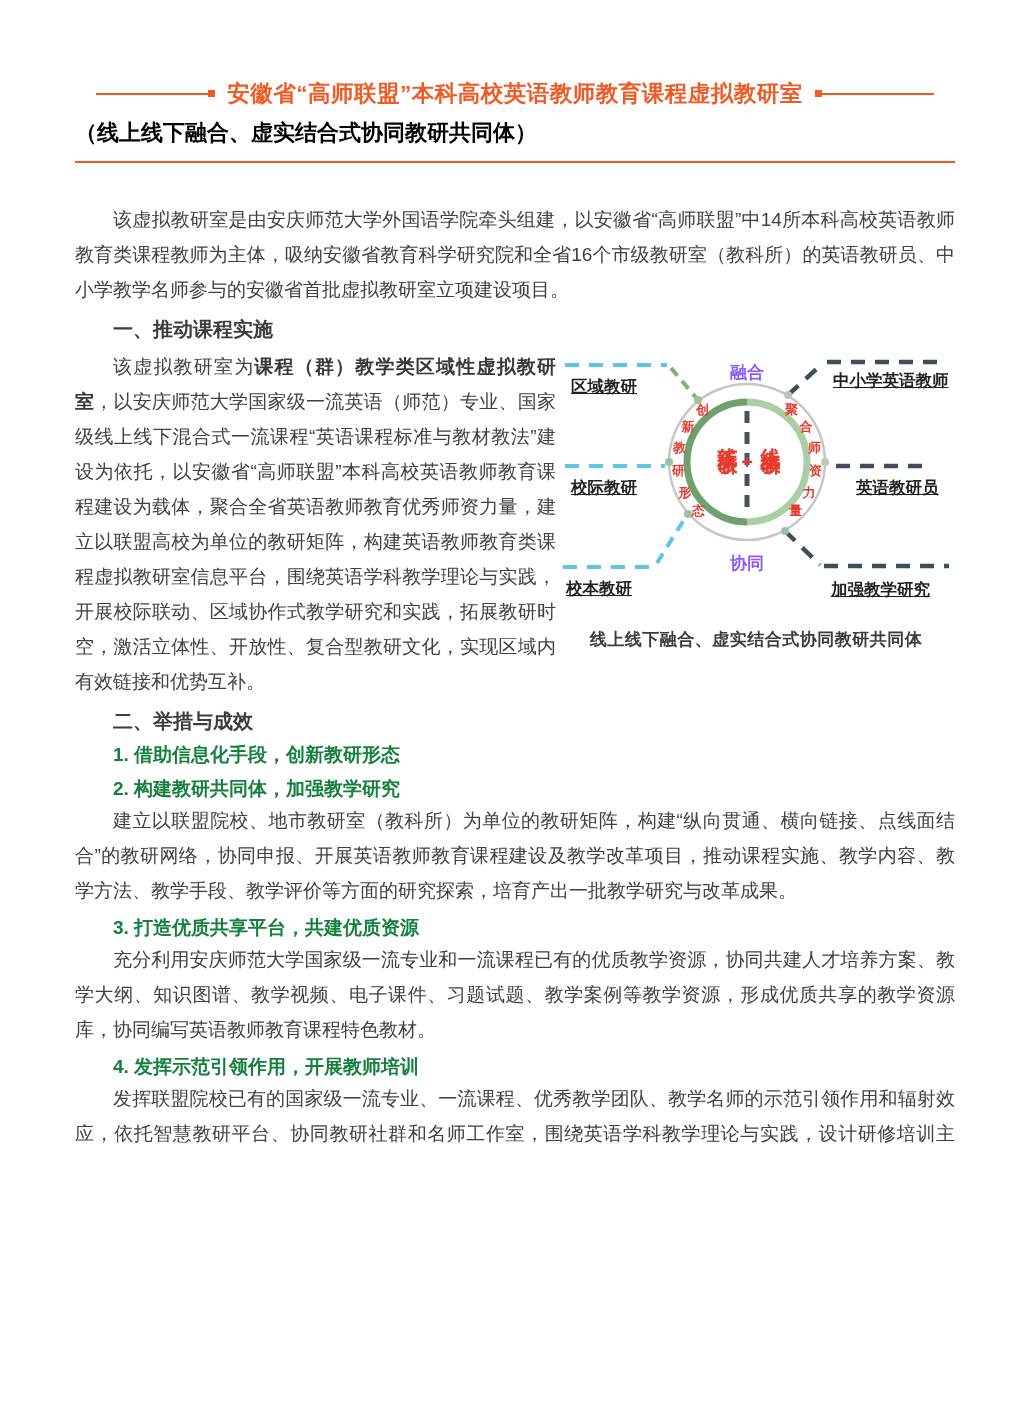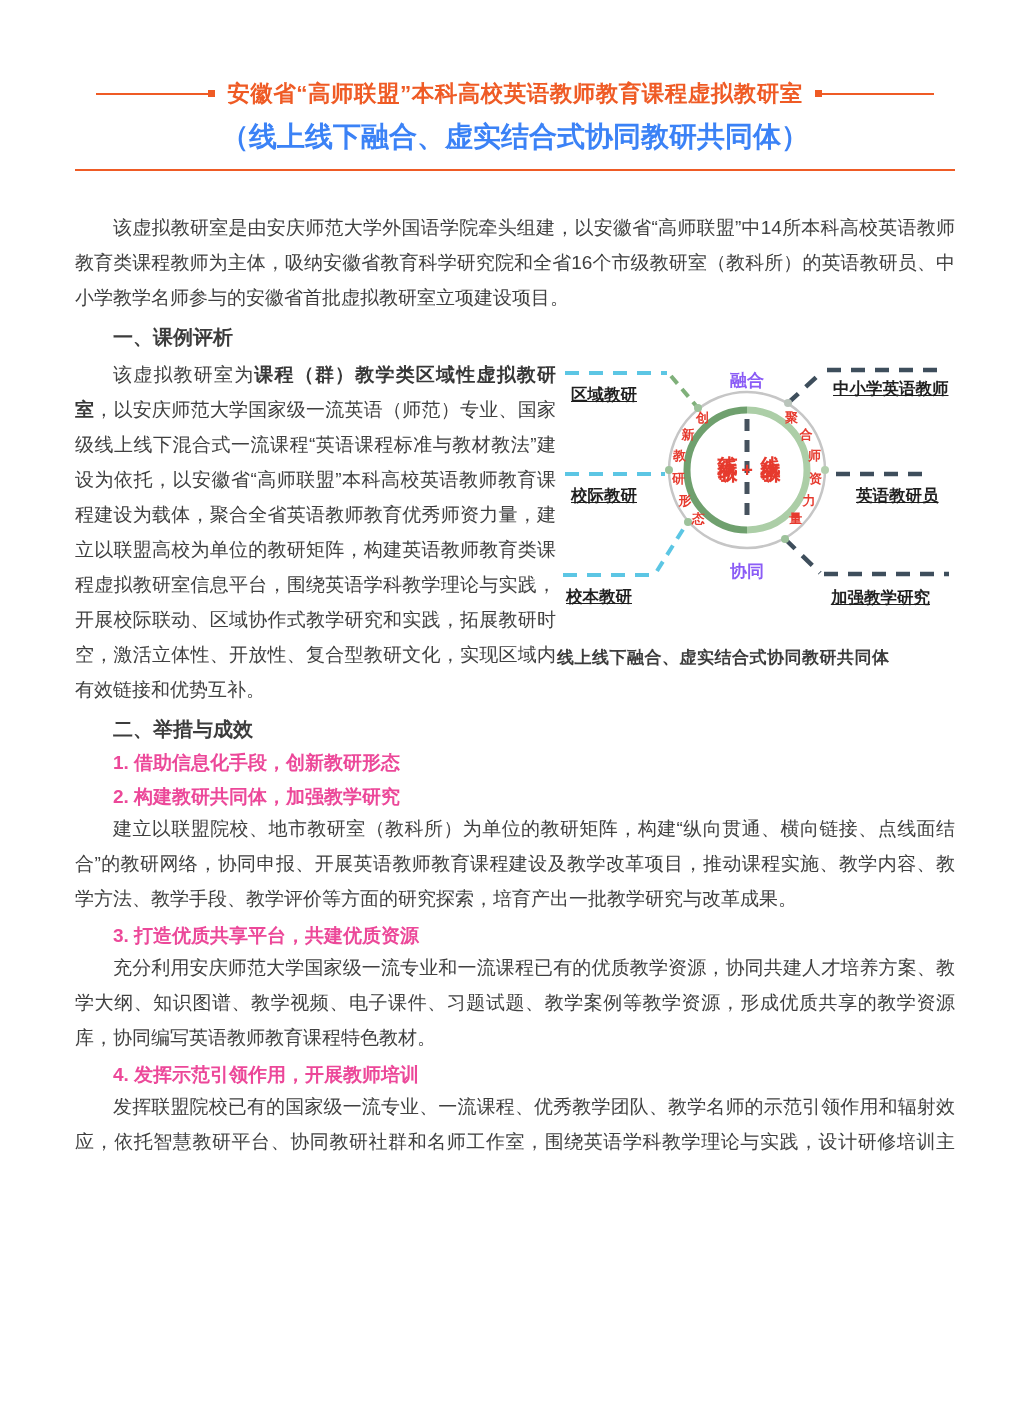--- a/index.html
+++ b/index.html
@@ -8,49 +8,49 @@
     box-sizing:border-box; padding:78px 73px 0 75px;
     font-family:"Liberation Sans","DejaVu Sans",sans-serif;
     color:#404040; overflow:hidden;
   }
   
   .title-row{display:flex; align-items:center; justify-content:center; gap:12px;}
   .main-title{font-size:22.5px; font-weight:bold; color:#EF5B25; margin:0; letter-spacing:.5px; white-space:nowrap;}
   .deco{display:flex; align-items:center;}
   .deco .line{display:block; width:112px; height:2px; background:#EF5B25;}
   .deco .dot{display:block; width:7px; height:7px; background:#EF5B25;}
-  .subtitle{text-align:center; font-size:28px; font-weight:bold; color:#3b82f6; margin:9px 0 0;}
+  .subtitle{font-size:22px; font-weight:bold; color:#000000; margin:9px 0 0;}
   .title-rule{height:2px; background:#EF5B25; margin-top:13px;}
   
   .body{font-size:19px; line-height:35px; margin:0; text-align:justify;}
   .indent{text-indent:2em;}
   .intro{margin-top:39px;}
   .sec-head{font-size:20px; font-weight:bold; color:#3c3c3c; margin:8px 0 6px; padding-left:38px; line-height:28px;}
-  .sub-head{font-size:19px; font-weight:bold; color:#ec4899; margin:6px 0 0; padding-left:38px; line-height:28px;}
+  .sub-head{font-size:19px; font-weight:bold; color:#15803d; margin:6px 0 0; padding-left:38px; line-height:28px;}
   b{font-weight:bold; color:#383838;}
   
   .two-col{display:flex; gap:1px; margin-top:6px;}
   .left-col{flex:1;}
   .diagram{width:398px; flex:none; margin:0;}
   .diagram-canvas{position:relative; width:398px; height:265px;}
   .dg-svg{position:absolute; left:0; top:0;}
   .cy{stroke:#5CC6E4; stroke-width:4; stroke-dasharray:14 10; fill:none;}
   .cyd{stroke:#5CC6E4; stroke-width:4; stroke-dasharray:11 8; fill:none;}
   .gr{stroke:#7FB07A; stroke-width:4; stroke-dasharray:10 7; fill:none;}
   .nv{stroke:#3E4E5C; stroke-width:4.5; stroke-dasharray:14 10; fill:none;}
   .arc-char{fill:#E63A2E; font-size:13px; font-weight:bold; text-anchor:middle; dominant-baseline:central; font-family:"Liberation Sans",sans-serif;}
   .plus-sign{fill:#E63A2E; font-size:20px; font-weight:bold; text-anchor:middle; font-family:"Liberation Sans",sans-serif;}
   .side-label{position:absolute; font-size:16.5px; font-weight:bold; color:#1f1f1f; white-space:nowrap;text-decoration:underline;}
   .dg-top,.dg-bottom{position:absolute; left:150px; width:80px; text-align:center; color:#8b5cf6; font-weight:bold; font-size:17px;}
   .dg-top{top:12px;} .dg-bottom{top:203px;}
   .vtext{position:absolute; writing-mode:vertical-rl; text-orientation:upright;
          font-size:20px; font-weight:bold; color:#E63A2E; letter-spacing:3px; line-height:22px;}
   .vt-left{left:160px; top:83px;}
   .vt-right{left:203px; top:83px;}
-  .diagram figcaption{text-align:left; font-size:17px; font-weight:600; color:#3c3c3c; margin-top:24px; letter-spacing:.5px;}
+  .diagram figcaption{text-align:center; font-size:17px; font-weight:600; color:#3c3c3c; margin-top:14px; letter-spacing:.5px;}
   
   .page-badge{position:absolute; left:78px; top:1358px; background:#BE3A31; color:#ffffff;
               font-size:13.5px; font-weight:bold; padding:3px 10px 4px; border-radius:10px;}
 </style>
 </head>
 <body>
 
 <div class="page">
 
   <header>
@@ -64,21 +64,21 @@
           <span class="dot"></span>
           <span class="line"></span>
         </span>
     </div>
     <div class="subtitle">（线上线下融合、虚实结合式协同教研共同体）</div>
     <div class="title-rule"></div>
   </header>
 
   <p class="body indent intro">该虚拟教研室是由安庆师范大学外国语学院牵头组建，以安徽省“高师联盟”中14所本科高校英语教师教育类课程教师为主体，吸纳安徽省教育科学研究院和全省16个市级教研室（教科所）的英语教研员、中小学教学名师参与的安徽省首批虚拟教研室立项建设项目。</p>
 
-  <h3 class="sec-head">一、课例评析</h3>
+  <h3 class="sec-head">一、推动课程实施</h3>
 
   <div class="two-col">
     <p class="body indent left-col"><span>该虚拟教研室为</span><b>课程（群）教学类区域性虚拟教研室</b><span>，以安庆师范大学国家级一流英语（师范）专业、国家级线上线下混合式一流课程“英语课程标准与教材教法”建设为依托，以安徽省“高师联盟”本科高校英语教师教育课程建设为载体，聚合全省英语教师教育优秀师资力量，建立以联盟高校为单位的教研矩阵，构建英语教师教育类课程虚拟教研室信息平台，围绕英语学科教学理论与实践，开展校际联动、区域协作式教学研究和实践，拓展教研时空，激活立体性、开放性、复合型教研文化，实现区域内有效链接和优势互补。</span></p>
 
     <figure class="diagram">
       <div class="diagram-canvas">
         <svg class="dg-svg" width="398" height="265" viewBox="0 0 398 265">
 
           <line class="cy" x1="8" y1="16" x2="110" y2="16"></line>
           <line class="gr" x1="114" y1="19" x2="141" y2="51"></line>

